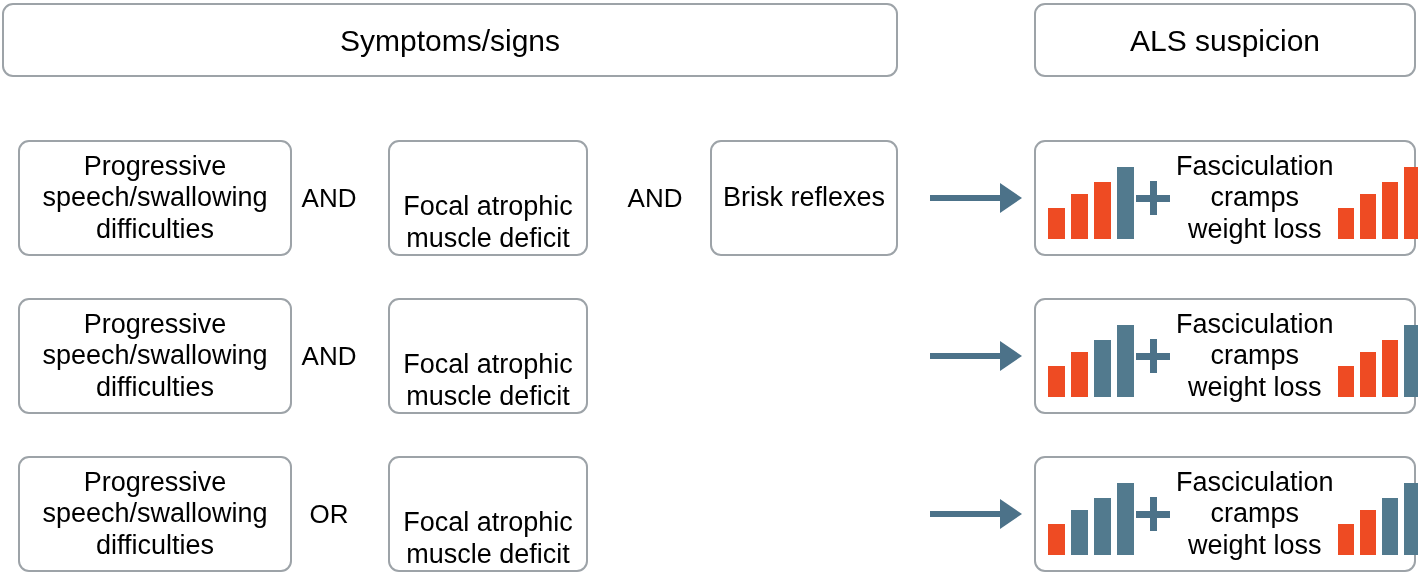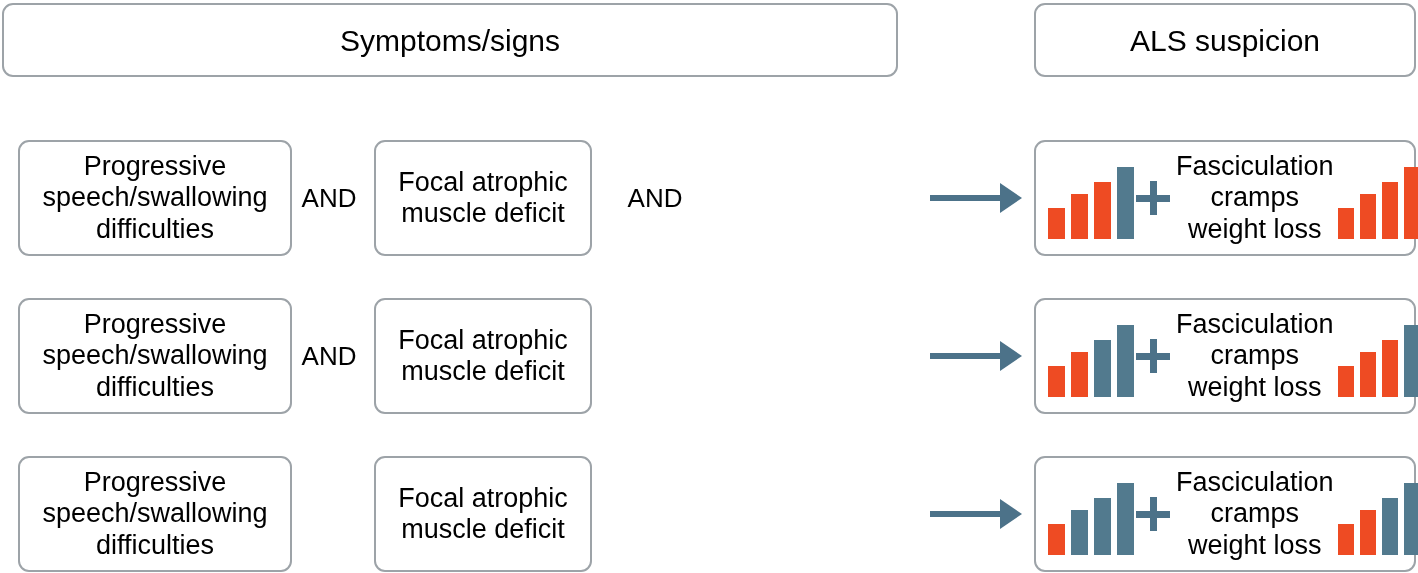--- a/index.html
+++ b/index.html
@@ -44,21 +44,21 @@
   }
   #header-symptoms { left: 2px;    top: 3px;  width: 896px; }
   #header-als      { left: 1034px; top: 3px;  width: 382px; }
 
   
   .symptom-box {
     font-size: 27px;
     line-height: 1.16;
   }
   .sym-a { left: 18px;   width: 274px; }
-  .sym-b { left: 374px; width: 218px; }
+  .sym-b { left: 388px; width: 200px; align-items: flex-end; }
   .sym-c { left: 710px; width: 188px; }
 
   
   .connector {
     position: absolute;
     font-size: 26px;
     line-height: 1;
     display: flex;
     align-items: center;
     justify-content: center;
@@ -173,20 +173,23 @@
   </div>
 
   <div class="box symptom-box sym-b" style="top:140px;height:116px;">
     <span>Focal atrophic muscle deficit</span>
   </div>
 
   <div class="connector conn-2" style="top:140px;height:116px;">
     <span>AND</span>
   </div>
 
+  <div class="box symptom-box sym-c" style="top:140px;height:116px;">
+    <span>Brisk reflexes</span>
+  </div>
 
   <div class="arrow" style="left:930px;top:183px;">
     <div class="shaft" style="width:70px;"></div>
     <div class="head"></div>
   </div>
 
   <div class="box result-box" style="top:140px;height:116px;">
     <div class="result-inner">
       <div class="minichart left">
           <div class="bar" style="height: 31px; background: rgb(238, 75, 35);"></div>
@@ -246,20 +249,23 @@
           <div class="bar" style="height: 57px; background: rgb(238, 75, 35);"></div>
           <div class="bar" style="height: 72px; background: rgb(82, 122, 142);"></div>
         </div>
     </div>
   </div>
 
   <div class="box symptom-box sym-a" style="top:456px;height:116px;">
     <span>Progressive speech/swallowing difficulties</span>
   </div>
 
+  <div class="connector conn-1" style="top:456px;height:116px;">
+    <span>OR</span>
+  </div>
 
   <div class="box symptom-box sym-b" style="top:456px;height:116px;">
     <span>Focal atrophic muscle deficit</span>
   </div>
 
   <div class="arrow" style="left:930px;top:499px;">
     <div class="shaft" style="width:70px;"></div>
     <div class="head"></div>
   </div>
 

